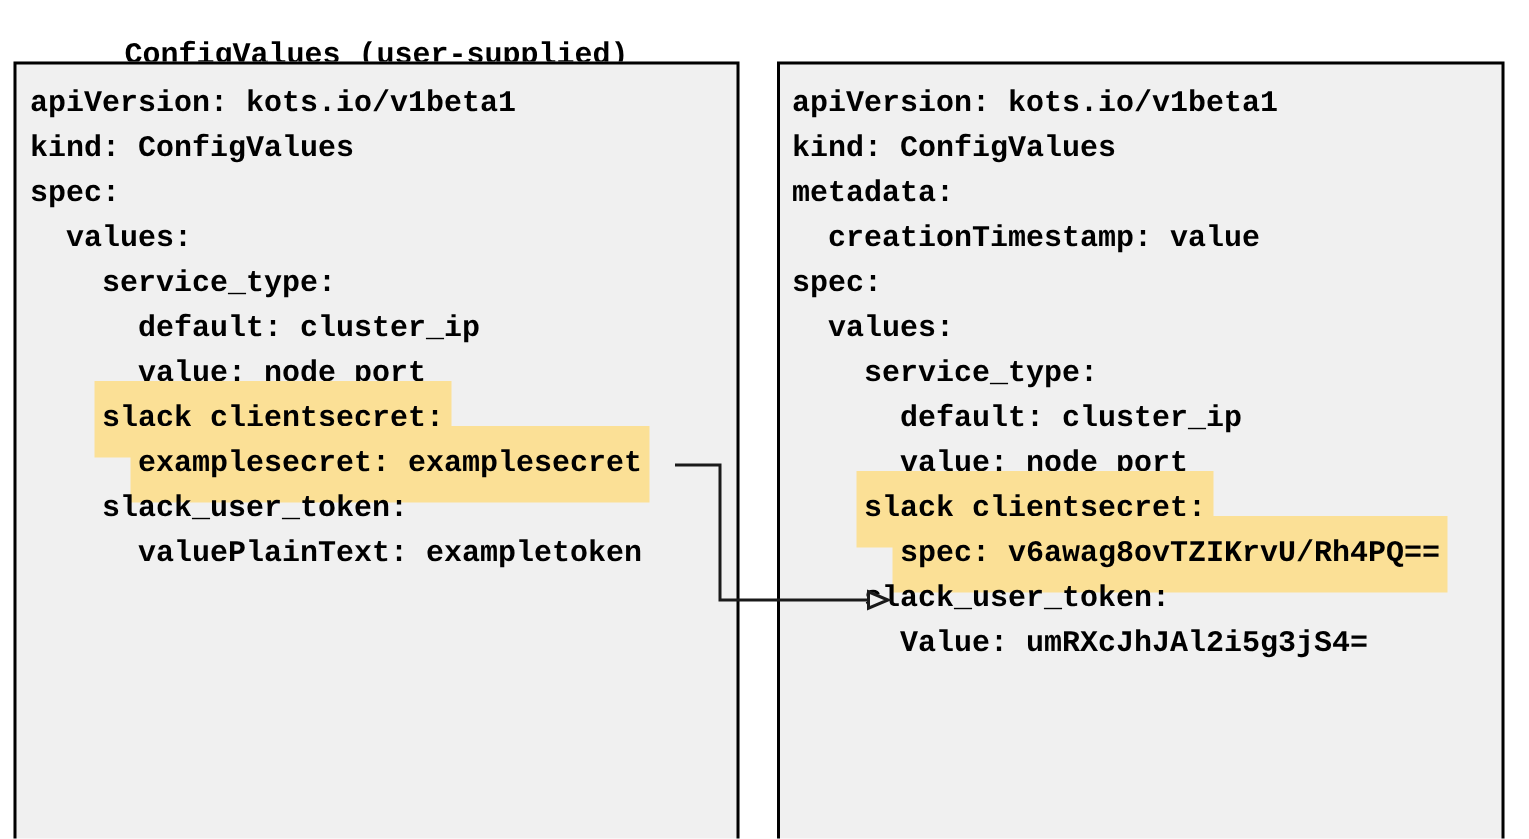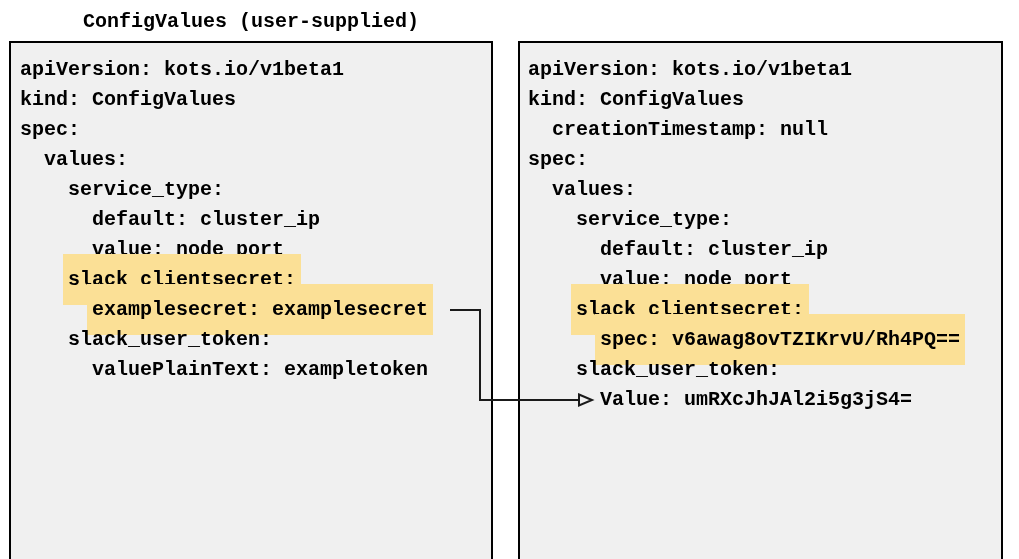--- a/index.html
+++ b/index.html
@@ -26,21 +26,21 @@
   }
   .title {
     position: absolute;
     top: 7px;
     height: 30px;
     line-height: 30px;
     font-size: 20px;
     text-align: center;
     white-space: pre;
   }
-  .title.left  { left: 9px;   width: 484px; }
+  .title.left  { left: 9px;   width: 484px; margin-top: 16px; }
   .title.right { left: 518px; width: 485px; }
   .panel {
     position: absolute;
     top: 41px;
     height: 529px;
     background: var(--panel-bg);
     border: 2px solid var(--border);
     padding-top: 12px;
     overflow: hidden;
   }
@@ -84,21 +84,22 @@
       <div class="line">      <span class="code-text">value: node_port</span></div>
       <div class="line">    <span class="code-text hl">slack_clientsecret:</span></div>
       <div class="line">      <span class="code-text hl">examplesecret: examplesecret</span></div>
       <div class="line">    <span class="code-text">slack_user_token:</span></div>
       <div class="line">      <span class="code-text">valuePlainText: exampletoken</span></div>
     </div>
 
   <div class="panel right" id="panel-1">
       <div class="line"><span class="code-text">apiVersion: kots.io/v1beta1</span></div>
       <div class="line"><span class="code-text">kind: ConfigValues</span></div>
-      <div class="line">  <span class="code-text">creationTimestamp: null</span></div>
+      <div class="line"><span class="code-text">metadata:</span></div>
+      <div class="line">  <span class="code-text">creationTimestamp: value</span></div>
       <div class="line"><span class="code-text">spec:</span></div>
       <div class="line">  <span class="code-text">values:</span></div>
       <div class="line">    <span class="code-text">service_type:</span></div>
       <div class="line">      <span class="code-text">default: cluster_ip</span></div>
       <div class="line">      <span class="code-text">value: node_port</span></div>
       <div class="line">    <span class="code-text hl">slack_clientsecret:</span></div>
       <div class="line">      <span class="code-text hl">spec: v6awag8ovTZIKrvU/Rh4PQ==</span></div>
       <div class="line">    <span class="code-text">slack_user_token:</span></div>
       <div class="line">      <span class="code-text">Value: umRXcJhJAl2i5g3jS4=</span></div>
     </div>

